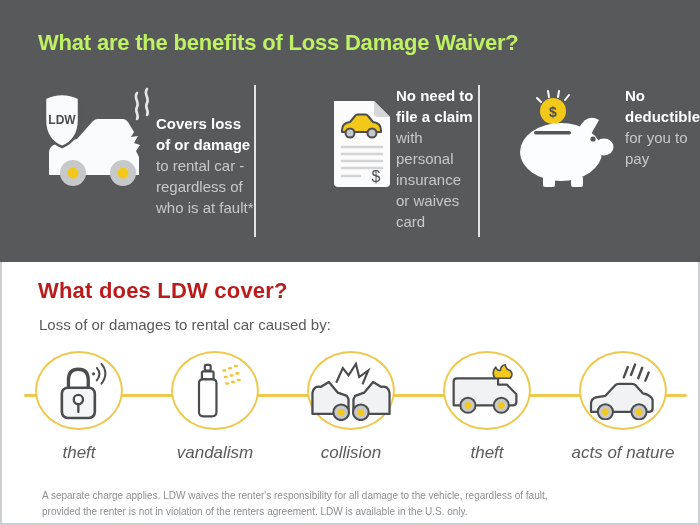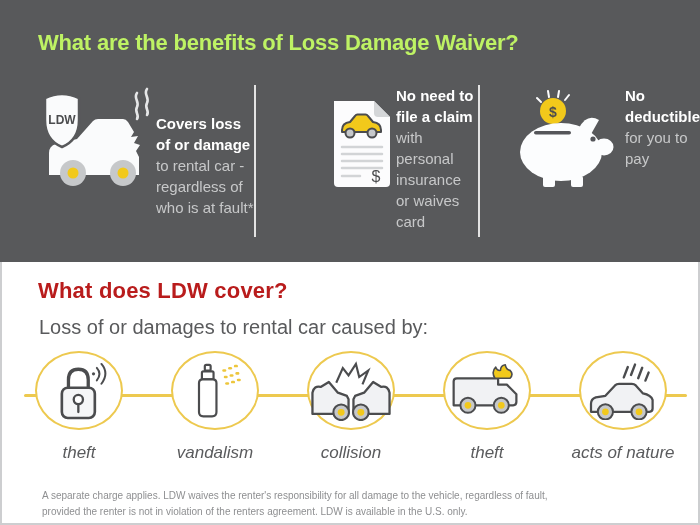--- a/index.html
+++ b/index.html
@@ -21,21 +21,21 @@
   .b-text b { color:#ffffff; font-weight:bold; }
   .b-col1 .b-text { width:200px;margin-top:28px; }
   .b-col2 .b-text { width:188px; }
   .b-col3 .b-text { width:155px; }
 
   
   .bottom { position:relative; width:700px; height:263px; background:#ffffff;
             border:2px solid #cdced0; border-top:none; }
   .bottom-heading { position:absolute; left:36px; top:16px; font-size:22px; font-weight:bold;
                     color:#b91c1c; letter-spacing:0.2px; }
-  .bottom-sub { position:absolute; left:37px; top:54px; font-size:20px; color:#595a5c; }
+  .bottom-sub { position:absolute; left:37px; top:54px; font-size:15px; color:#595a5c; }
 
   .icon-row { position:absolute; left:33px; top:89px; width:632px; height:112px;
               display:flex; justify-content:space-between; }
   .connector { position:absolute; left:-11px; right:-20px; top:43px; height:3px;
                background:#edc94f; border-radius:2px; }
   .cov { position:relative; width:88px; display:flex; flex-direction:column; align-items:center;font-style:italic; }
   .cov-circle { width:88px; height:88px; border-radius:50%; border:2.5px solid #edc94f;
                 background:#ffffff; display:flex; align-items:center; justify-content:center; }
   .cov-label { margin-top:13px; font-size:17px; color:#5a5b5d; white-space:nowrap; }
 

